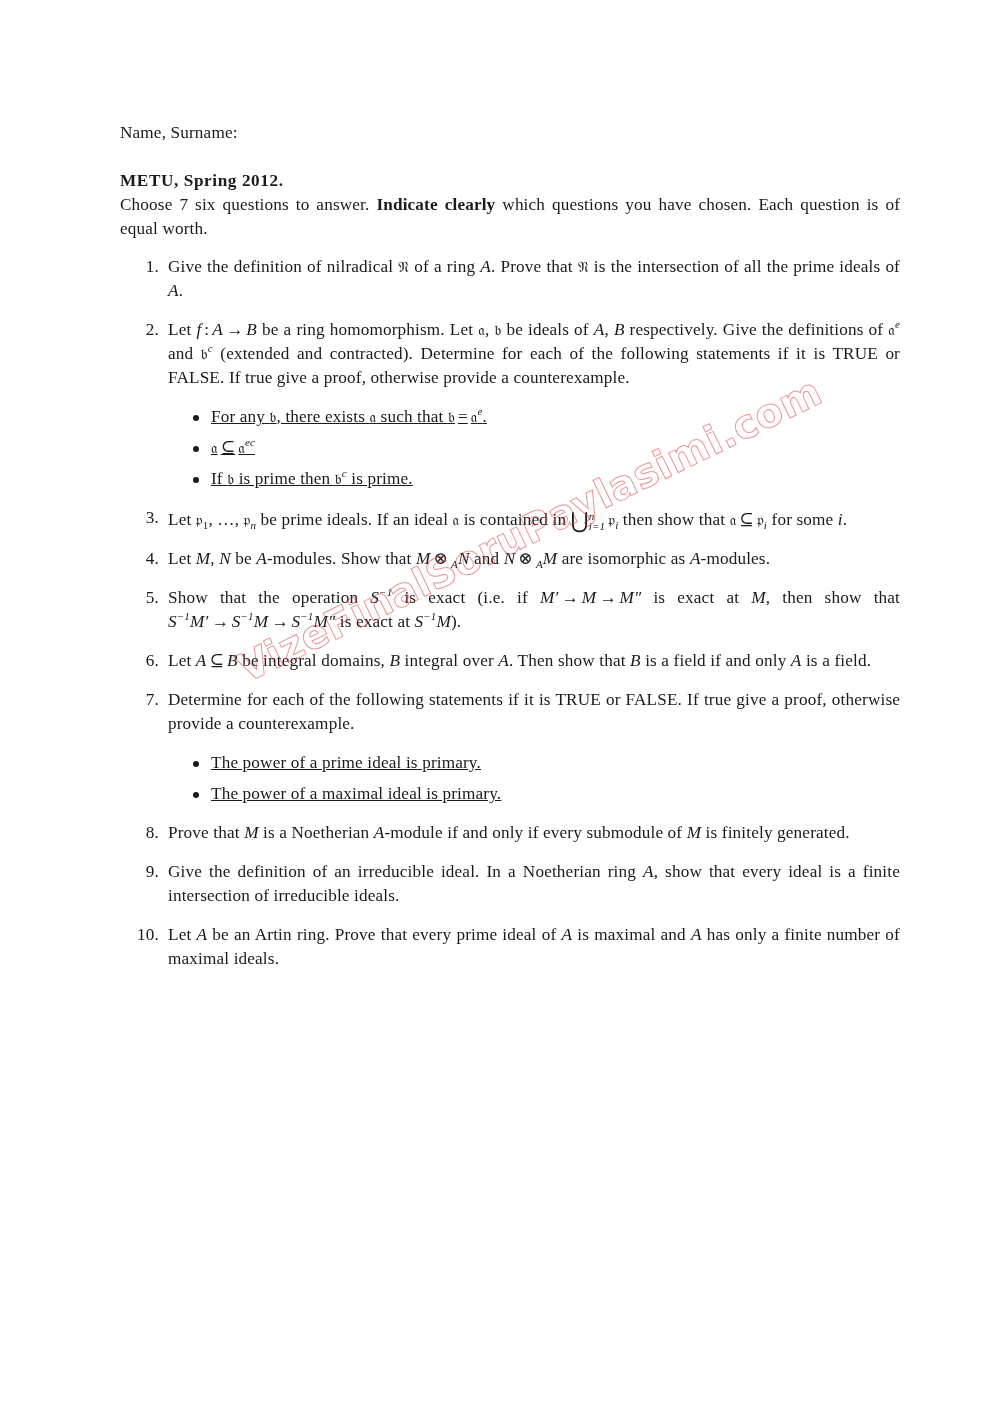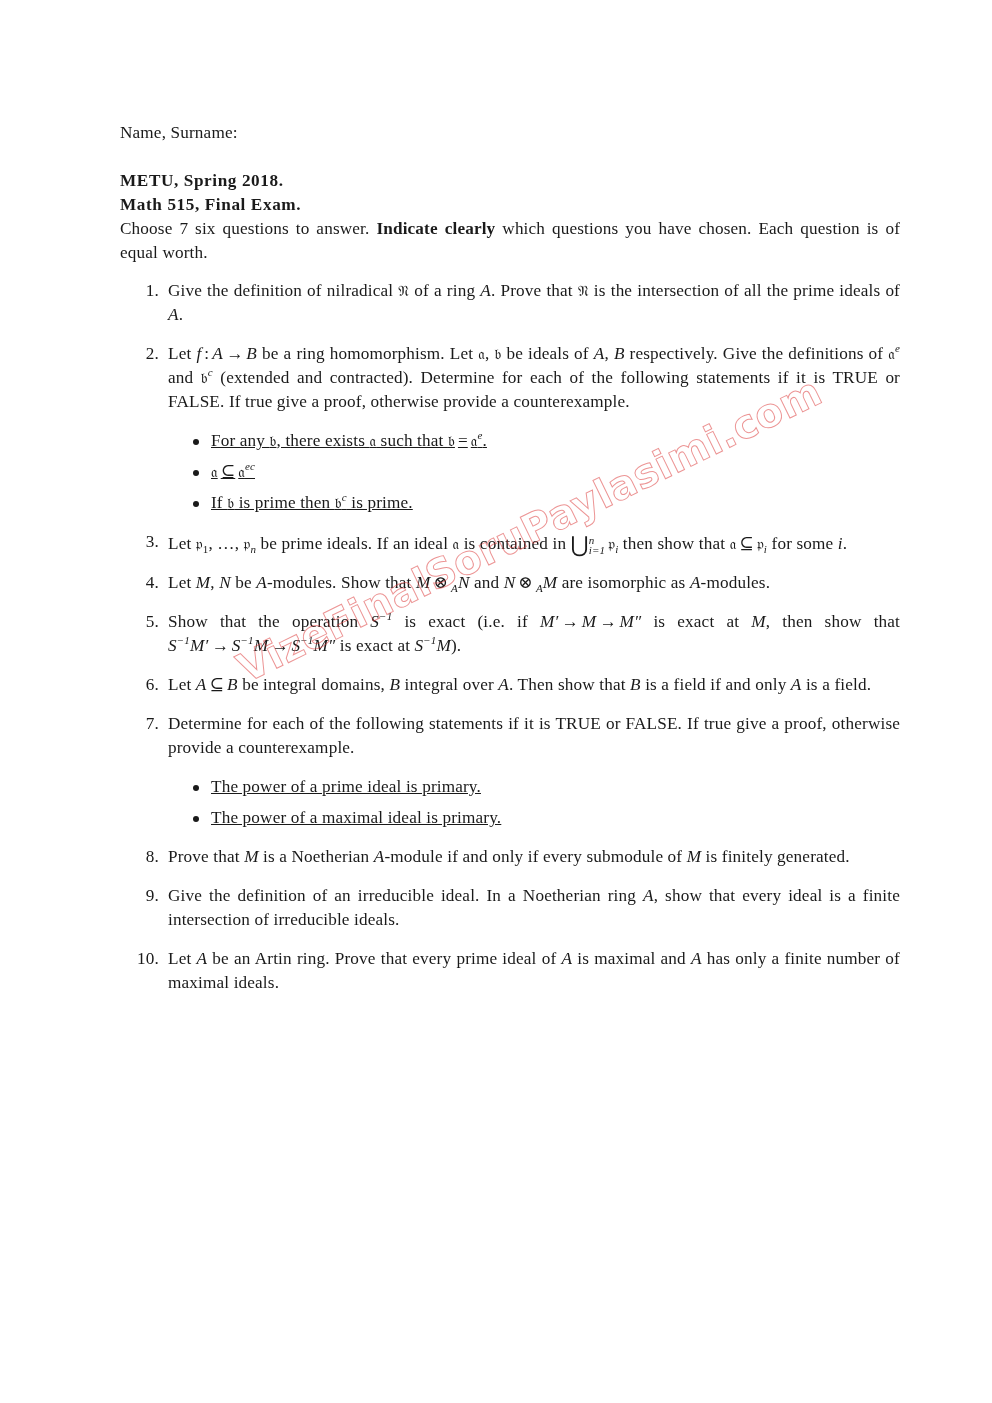--- a/index.html
+++ b/index.html
@@ -47,22 +47,21 @@
     font-size: 40px; letter-spacing: 0.5px;
     color: transparent; -webkit-text-stroke: 1px rgba(220,60,60,0.55);
     pointer-events: none; white-space: nowrap;
   }
 </style>
 </head>
 <body>
 
 <div class="page">
   <p class="name-line">Name, Surname:</p>
-  <p class="hdr-bold">METU, Spring 2018.</p>
-  <p class="hdr-bold">Math 515, Final Exam.</p>
+  <p class="hdr-bold">METU, Spring 2012.</p>
 
   <p class="intro"><span>Choose 7 six questions to answer. </span><b>Indicate clearly</b><span> which questions you have chosen. Each question is of equal worth.</span></p>
 
   <ol class="questions" id="questions">
       <li>
         <span class="qnum">1.</span>
         <div>Give the definition of nilradical <span class="fr">𝔑</span> of a ring <span class="m">A</span>. Prove that <span class="fr">𝔑</span> is the intersection of all the prime ideals of <span class="m">A</span>.</div>
       </li>
       <li>
         <span class="qnum">2.</span>

